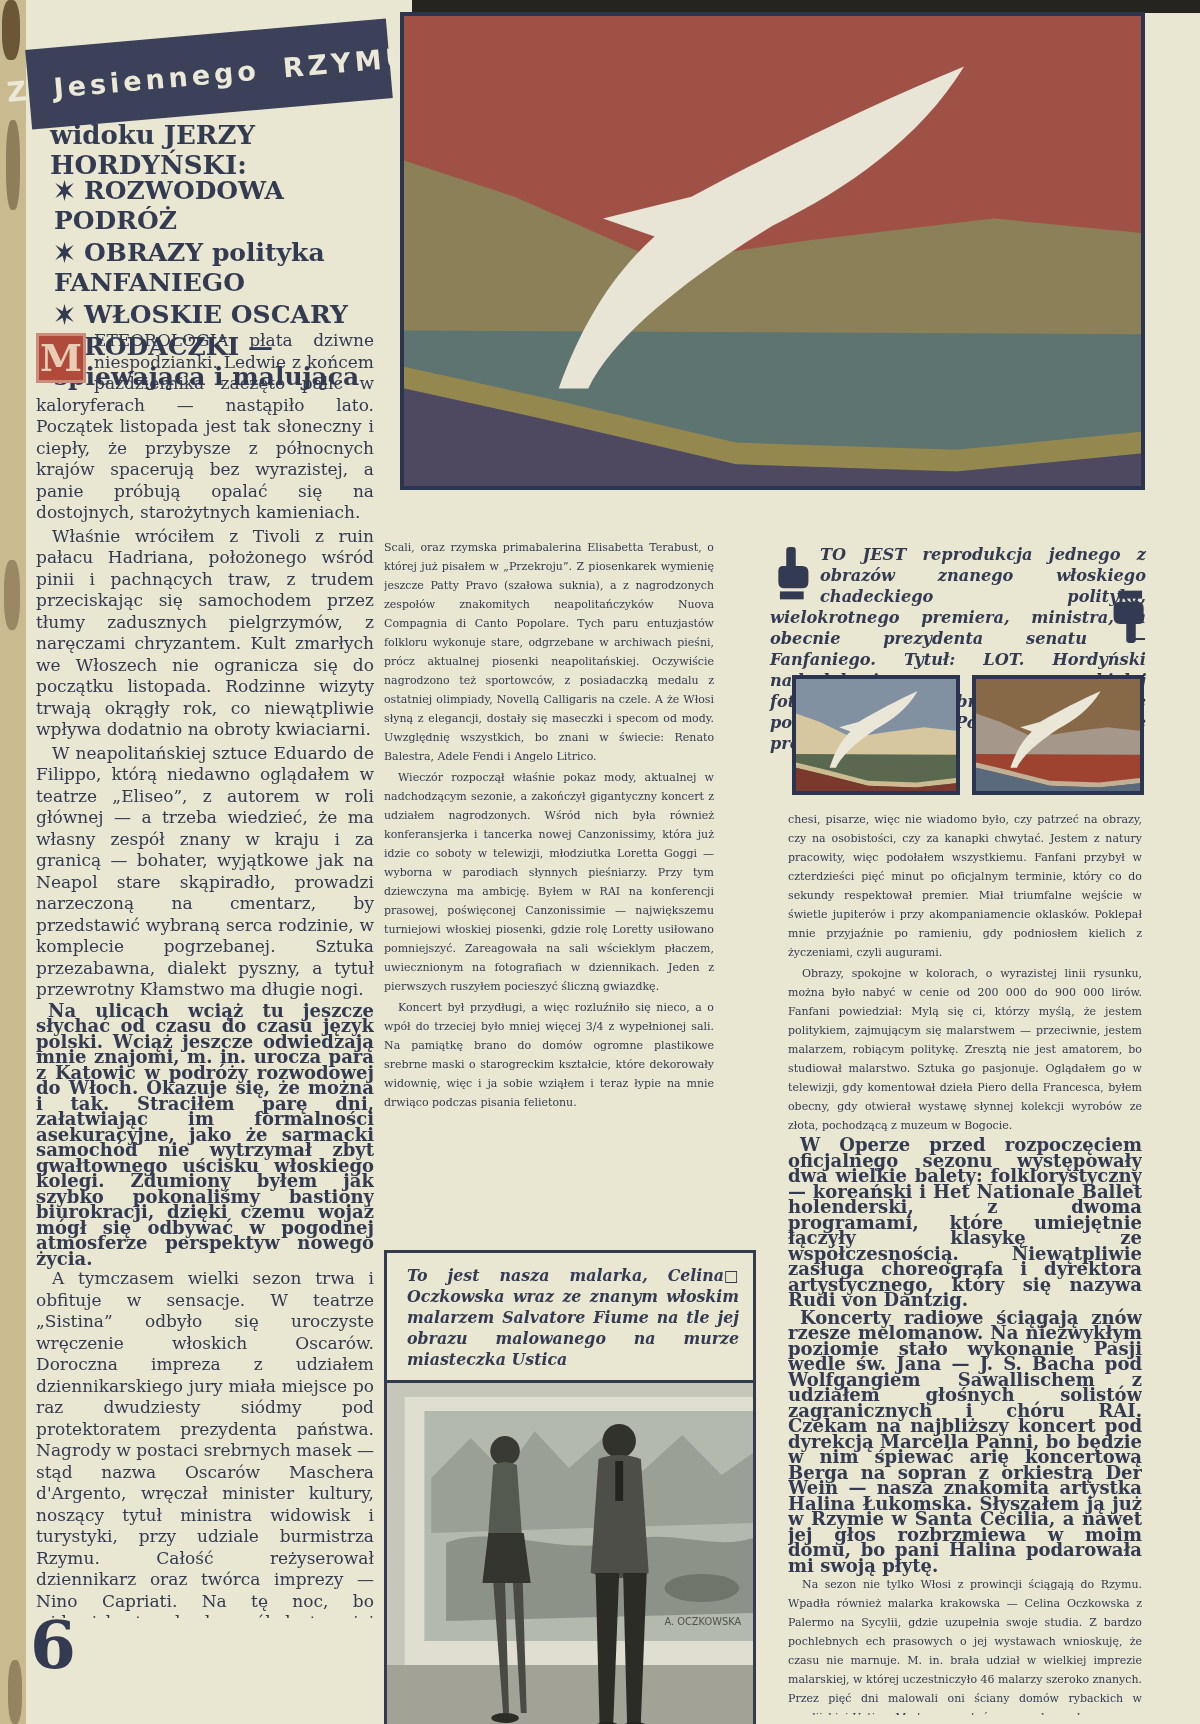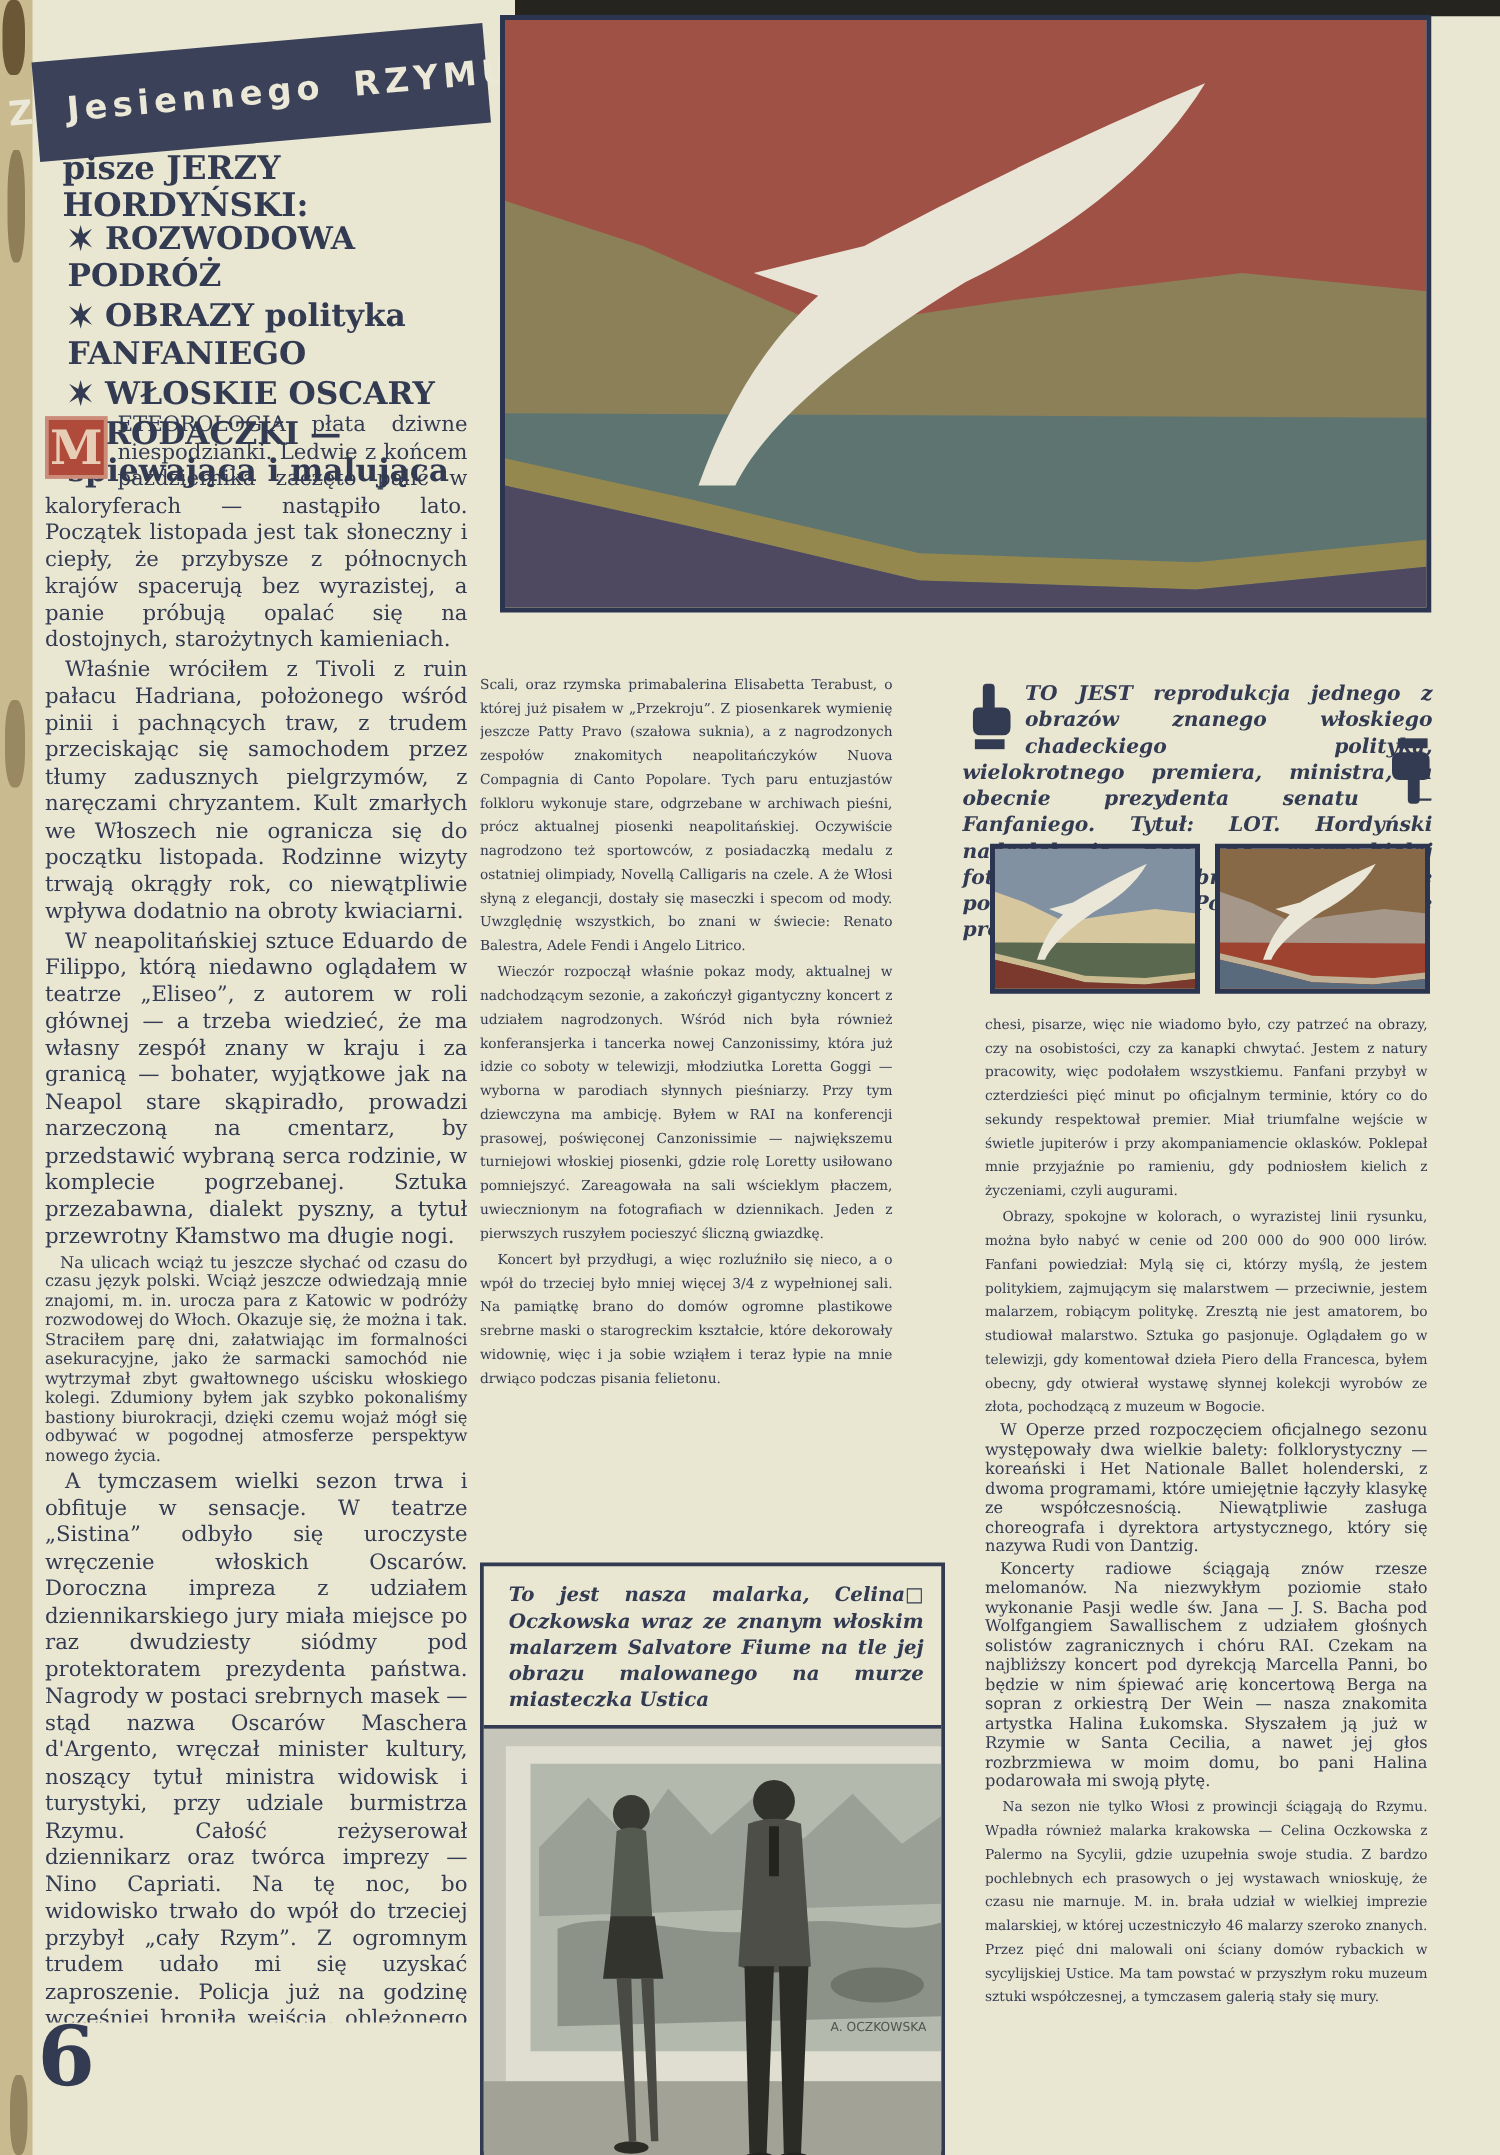--- a/index.html
+++ b/index.html
@@ -27,21 +27,21 @@
   .variant-fig{width:168px;height:120px;}
   .variant-fig2{width:172px;height:120px;}
   
   .col{position:absolute;text-align:justify;}
   .col1{left:36px;top:330px;width:338px;height:1288px;overflow:hidden;}
   .col2{left:384px;top:538px;width:330px;height:708px;overflow:hidden;}
   .col3{left:788px;top:810px;width:354px;height:905px;overflow:hidden;}
   .para{margin:0 0 2px 0;}
   .lead{font-size:17px;line-height:21.5px;text-indent:16px;}
   .normal{font-size:11px;line-height:19px;text-indent:14px;}
-  .small{font-size:13px;line-height:15.5px;font-weight:normal;text-indent:12px;}
+  .small{font-size:18px;line-height:15.5px;font-weight:bold;text-indent:12px;}
   .first{text-indent:0;}
   .dropcap{float:left;width:50px;height:50px;margin:3px 8px 0 0;background:#b04b3b;
            box-shadow:inset 0 0 0 3px rgba(240,220,200,.45);display:flex;align-items:center;
            justify-content:center;font-weight:bold;font-size:38px;color:#e8cdb6;}
   
   .repro-caption{position:absolute;left:770px;top:544px;width:376px;font-style:italic;
            font-weight:bold;font-size:16.2px;line-height:21px;text-align:justify;}
   .hand{width:38px;height:56px;}
   .hand svg{width:100%;height:100%;fill:#333b52;}
   .hand-up{float:left;margin:2px 10px 2px 2px;}
@@ -67,21 +67,21 @@
     <div class="blob" style="left:2px;top:0;width:18px;height:60px;"></div>
     <div class="blob" style="left:6px;top:120px;width:14px;height:90px;opacity:.6;"></div>
     <div class="blob" style="left:4px;top:560px;width:16px;height:70px;opacity:.5;"></div>
     <div class="blob" style="left:8px;top:1660px;width:14px;height:64px;opacity:.55;"></div>
   </div>
   <div class="edge-top-right"></div>
 
   <div class="banner">
     <span>Z Jesiennego RZYMU</span>
   </div>
-  <div class="byline">pisze JERZY HORDYŃSKI:</div>
+  <div class="byline">widoku JERZY HORDYŃSKI:</div>
   <ul class="topics">
       <li><span class="star"><svg viewBox="0 0 24 24">
             <path d="M12 0 L14.2 8.2 L22.5 3.5 L15.8 12 L22.5 20.5 L14.2 15.8 L12 24 L9.8 15.8 L1.5 20.5 L8.2 12 L1.5 3.5 L9.8 8.2 Z"></path>
           </svg></span><span>ROZWODOWA PODRÓŻ</span></li>
       <li><span class="star"><svg viewBox="0 0 24 24">
             <path d="M12 0 L14.2 8.2 L22.5 3.5 L15.8 12 L22.5 20.5 L14.2 15.8 L12 24 L9.8 15.8 L1.5 20.5 L8.2 12 L1.5 3.5 L9.8 8.2 Z"></path>
           </svg></span><span>OBRAZY polityka FANFANIEGO</span></li>
       <li><span class="star"><svg viewBox="0 0 24 24">
             <path d="M12 0 L14.2 8.2 L22.5 3.5 L15.8 12 L22.5 20.5 L14.2 15.8 L12 24 L9.8 15.8 L1.5 20.5 L8.2 12 L1.5 3.5 L9.8 8.2 Z"></path>
           </svg></span><span>WŁOSKIE OSCARY</span></li>

